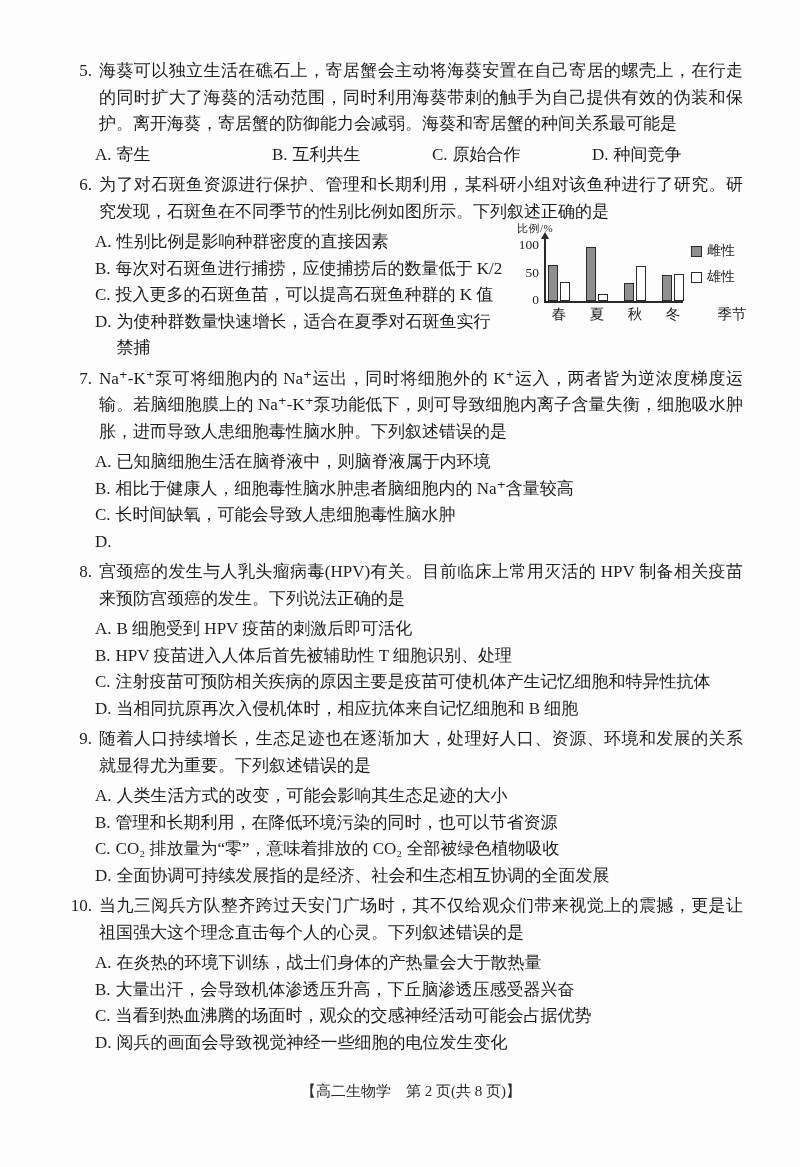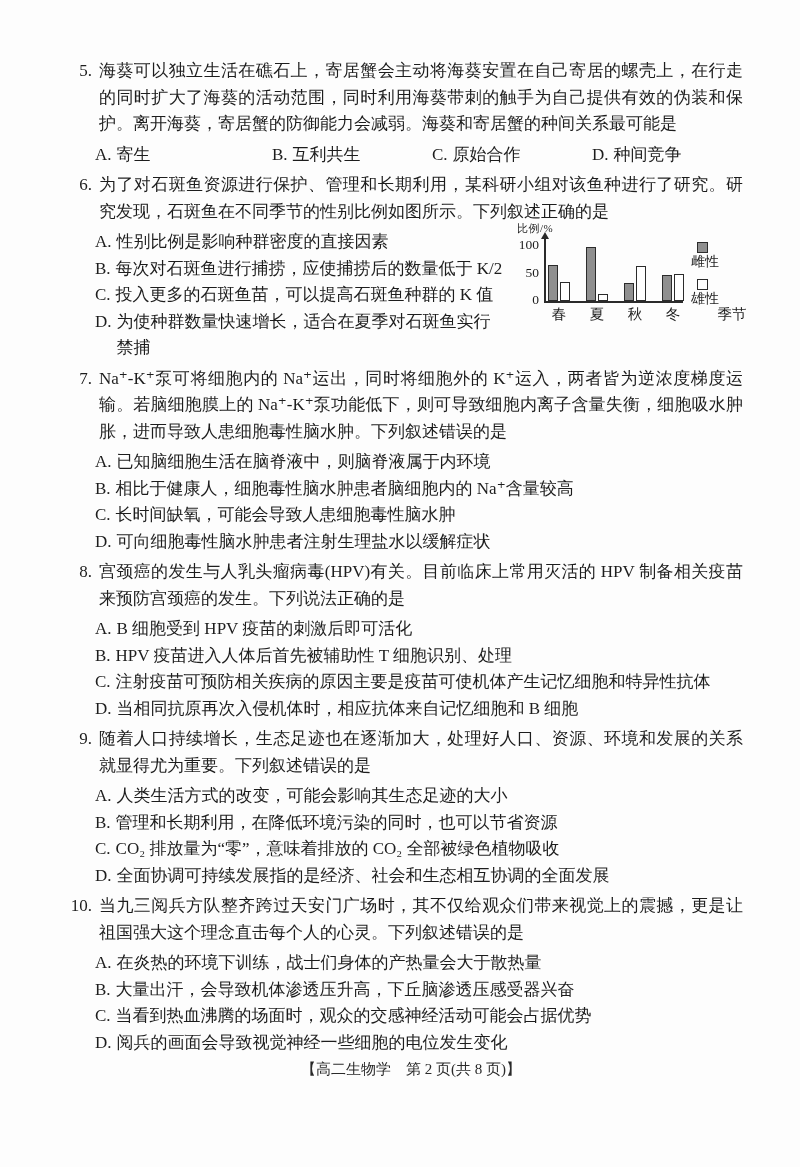--- a/index.html
+++ b/index.html
@@ -35,25 +35,25 @@
   .chart-ylabel{position:absolute;left:6px;top:-1px;font-size:11px;letter-spacing:0.5px;}
   .chart-plot{position:absolute;left:0;top:0;right:0;bottom:0;}
   .chart-plot div{position:absolute;}
   .ax{background:#2b2b2b;}
   .yarrow{width:0;height:0;border-left:4px solid transparent;border-right:4px solid transparent;border-bottom:7px solid #2b2b2b;background:none;}
   .ytick{text-align:right;font-size:13.5px;}
   .xcat{text-align:center;font-size:14.5px;}
   .bar{background:#8f8f8f;border:1.3px solid #2b2b2b;box-sizing:border-box;}
   .bar.open{background:#ffffff;}
   .chart-legend{position:absolute;left:180px;top:20px;}
-  .lg-row{display:flex;align-items:center;margin-bottom:8px;flex-direction:column;}
+  .lg-row{display:flex;align-items:center;margin-bottom:8px;}
   .lg-swatch{width:11px;height:11px;border:1.4px solid #2b2b2b;background:#8f8f8f;display:inline-block;margin-right:5px;box-sizing:border-box;}
   .lg-swatch.open{background:#ffffff;}
   .footer{
-    text-align:center;font-size:15px;color:#2a2a2a;
+    margin-top:22px;text-align:center;font-size:15px;color:#2a2a2a;
     margin-left:-20px;
   }
 </style>
 </head>
 <body>
 
 <div class="page">
   <div class="content">
 
     <div class="q">
@@ -147,21 +147,20 @@
         <div class="opt">
             <span class="olabel">B.</span>
             <span>相比于健康人，细胞毒性脑水肿患者脑细胞内的 Na⁺含量较高</span>
           </div>
         <div class="opt">
             <span class="olabel">C.</span>
             <span>长时间缺氧，可能会导致人患细胞毒性脑水肿</span>
           </div>
         <div class="opt">
             <span class="olabel">D.</span>
-            <span>可向细胞毒性脑水肿患者注射生理盐水以缓解症状</span>
           </div>
       </div>
     </div>
 
     <div class="q">
       <span class="qnum">8.</span>
       <p class="stem">宫颈癌的发生与人乳头瘤病毒(HPV)有关。目前临床上常用灭活的 HPV 制备相关疫苗来预防宫颈癌的发生。下列说法正确的是</p>
       <div>
         <div class="opt">
             <span class="olabel">A.</span>

